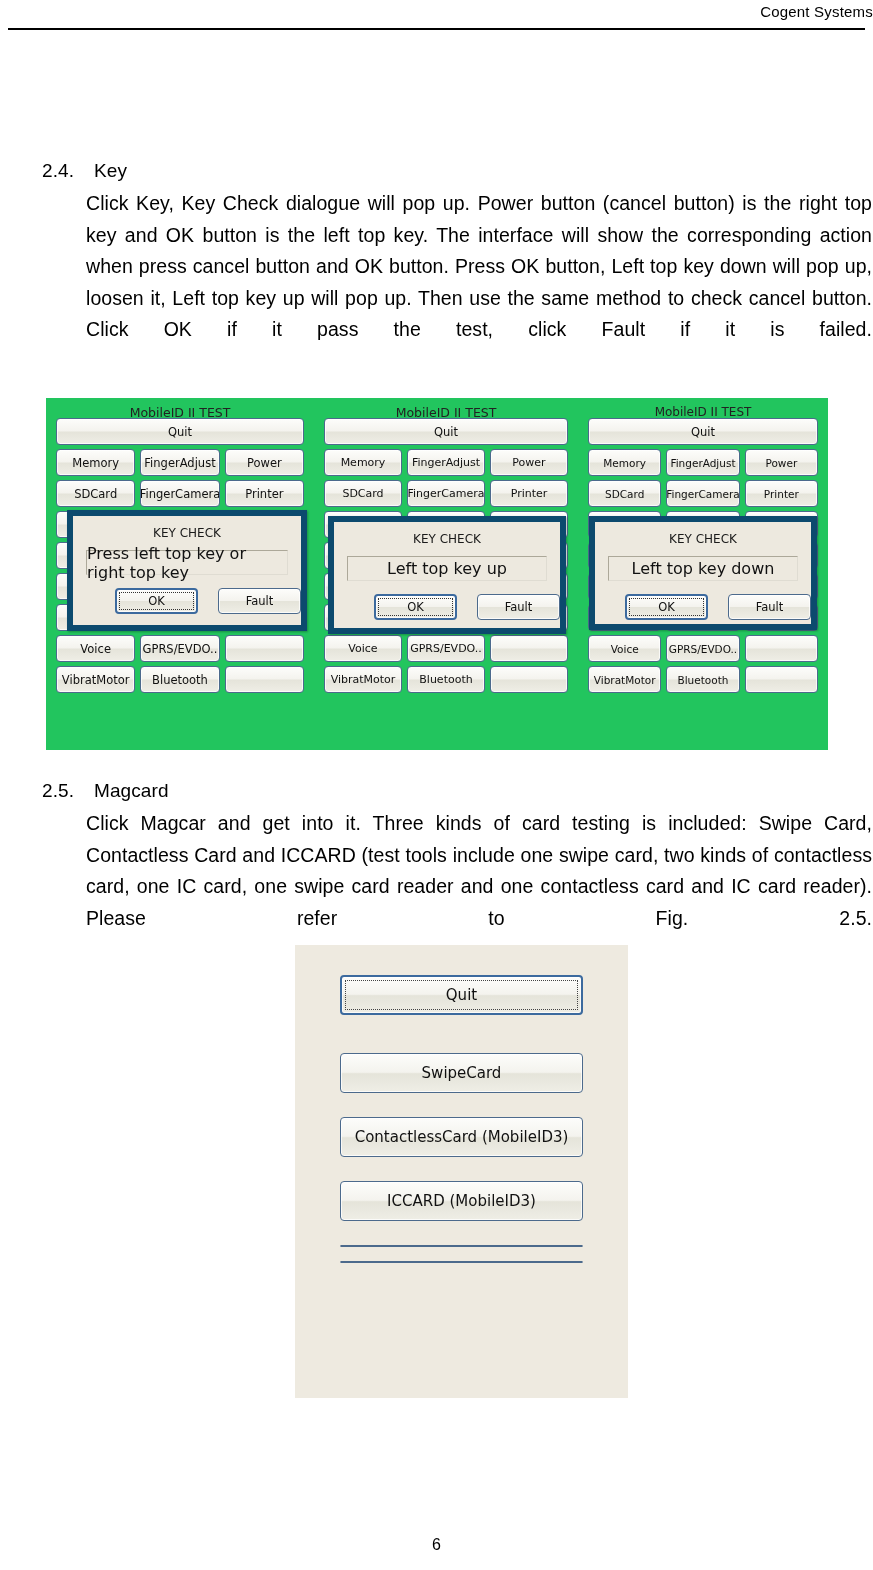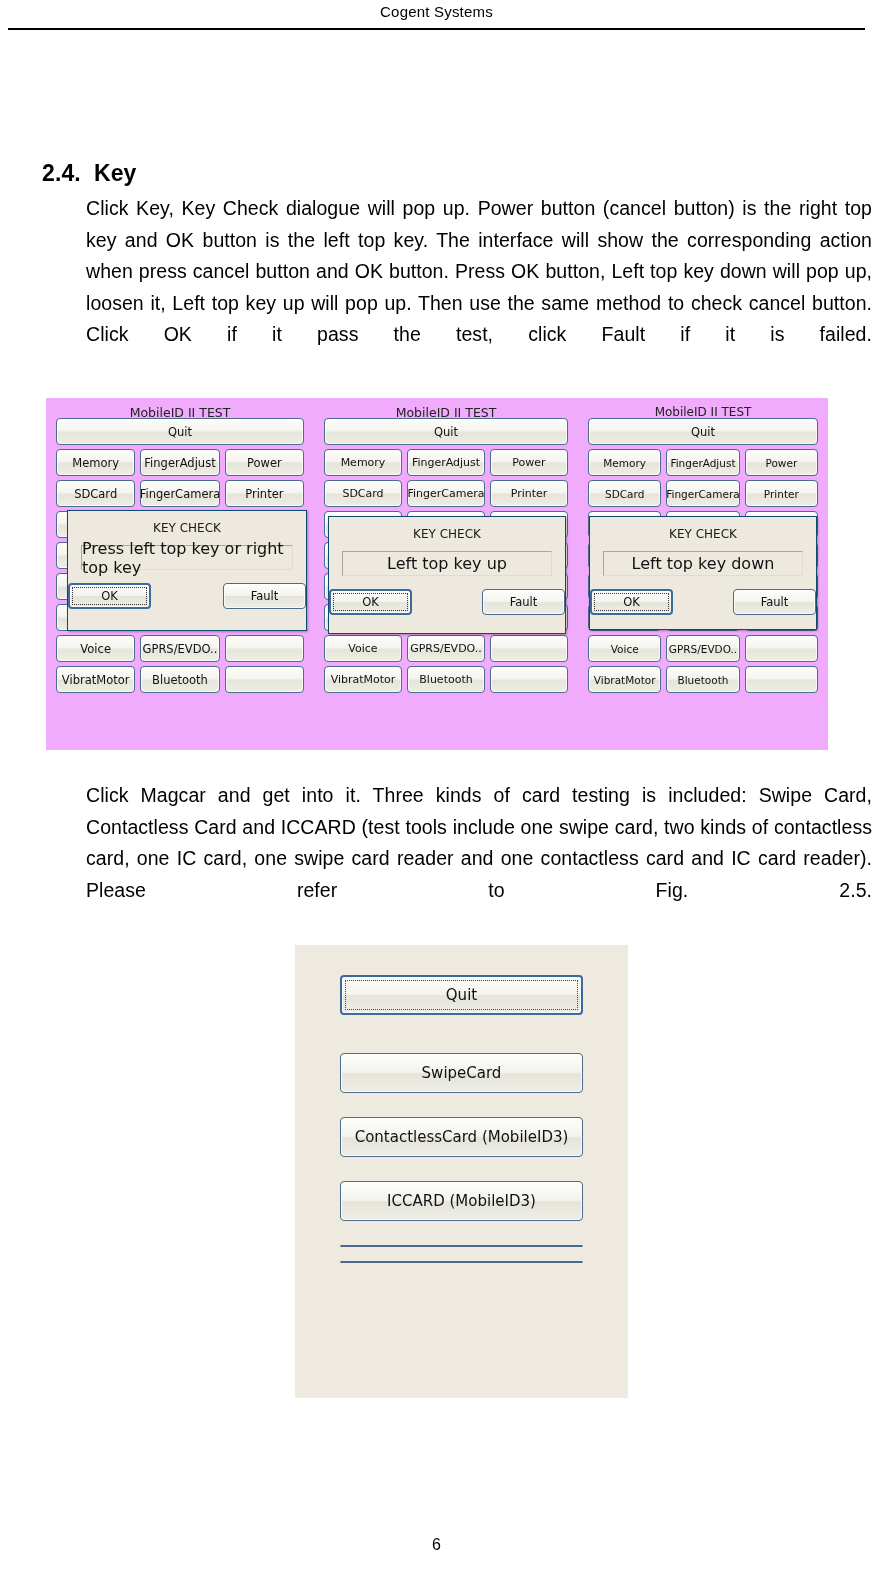--- a/index.html
+++ b/index.html
@@ -22,20 +22,21 @@
     top: 0;
     left: 0;
     width: 873px;
     height: 30px;
     text-align: center;
   }
   .page-header .title {
     font-size: 15px;
     line-height: 24px;
     letter-spacing: 0.2px;
+    text-align: right;
   }
   .header-rule {
     position: absolute;
     top: 28px;
     left: 8px;
     width: 857px;
     height: 0;
     border-top: 2px solid #000;
   }
 
@@ -43,22 +44,22 @@
   .doc {
     position: absolute;
     top: 160px;
     left: 42px;
     width: 830px;
   }
 
   .section-heading {
     display: flex;
     align-items: baseline;
-    font-weight: bold;
-    font-size: 23px;
+    font-weight: normal;
+    font-size: 19px;
     margin: 0 0 6px 0;
     letter-spacing: 0.1px;
   }
   .section-heading .num {
     width: 52px;
     flex: 0 0 52px;
   }
   .section-heading .label {
     flex: 1 1 auto;
   }
@@ -85,21 +86,21 @@
     left: 46px;
     width: 782px;
     height: 352px;
     background: #EEEAE0;
     display: flex;
   }
   .app-panel {
     position: relative;
     flex: 1 1 0;
     height: 100%;
-    background: #f0abfc;
+    background: #22c55e;
   }
   .app-panel.p1 { flex: 0 0 268px; }
   .app-panel.p2 { flex: 0 0 264px; }
   .app-panel.p3 { flex: 0 0 250px; }
 
   .app-title {
     text-align: center;
     font-size: 12.5px;
     color: #222;
     padding-top: 7px;
@@ -146,21 +147,21 @@
   }
   .p1 .btn-grid .xpbtn { font-size: 11.5px; }
   .p2 .btn-grid .xpbtn { font-size: 11px; }
   .p3 .btn-grid .xpbtn { font-size: 10.5px; }
 
   
   .keycheck-dialog {
     position: absolute;
     box-sizing: border-box;
     background: #EDE9DF;
-    border: 1px solid #0c4a6e;
+    border: 6px solid #0c4a6e;
     box-shadow: 1px 1px 2px rgba(0,0,0,0.28);
     z-index: 10;
   }
   .p1 .keycheck-dialog { left: 21px; top: 112px; width: 240px; height: 121px; }
   .p2 .keycheck-dialog { left: 14px; top: 118px; width: 238px; height: 118px; }
   .p3 .keycheck-dialog { left: 11px; top: 118px; width: 228px; height: 114px; }
 
   .kc-title {
     text-align: center;
     font-size: 12px;
@@ -179,21 +180,21 @@
     display: flex;
     align-items: center;
     justify-content: center;
     font-size: 16px;
     color: #111;
     font-family: "DejaVu Sans", sans-serif;
   }
   .kc-buttons {
     margin-top: 13px;
     display: flex;
-    justify-content: space-between;
+    justify-content: flex-end;
     gap: 20px;
   }
   .kc-btn {
     width: 83px;
     height: 26px;
   }
   .kc-btn.focused {
     border: 2px solid #3C6A9E;
     position: relative;
   }
@@ -394,20 +395,24 @@
       <div class="kc-buttons">
         <div class="xpbtn kc-btn focused">OK</div>
         <div class="xpbtn kc-btn">Fault</div>
       </div>
     </div>
   </div>
 
 </div>
 
 <div class="doc" style="top:780px;">
+  <div class="section-heading">
+    <span class="num">2.5.</span>
+    <span class="label">Magcard</span>
+  </div>
   <p class="body-text">Click Magcar and get into it. Three kinds of card testing is included: Swipe Card, Contactless Card and ICCARD (test tools include one swipe card, two kinds of contactless card, one IC card, one swipe card reader and one contactless card and IC card reader). Please refer to Fig. 2.5.</p>
 </div>
 
 <div class="figure-magcard">
   <div class="mag-inner">
     <div class="xpbtn mag-btn focused">Quit</div>
     <div class="mag-gap-lg"></div>
     <div class="xpbtn mag-btn">SwipeCard</div>
     <div class="mag-gap-sm"></div>
     <div class="xpbtn mag-btn">ContactlessCard (MobileID3)</div>

